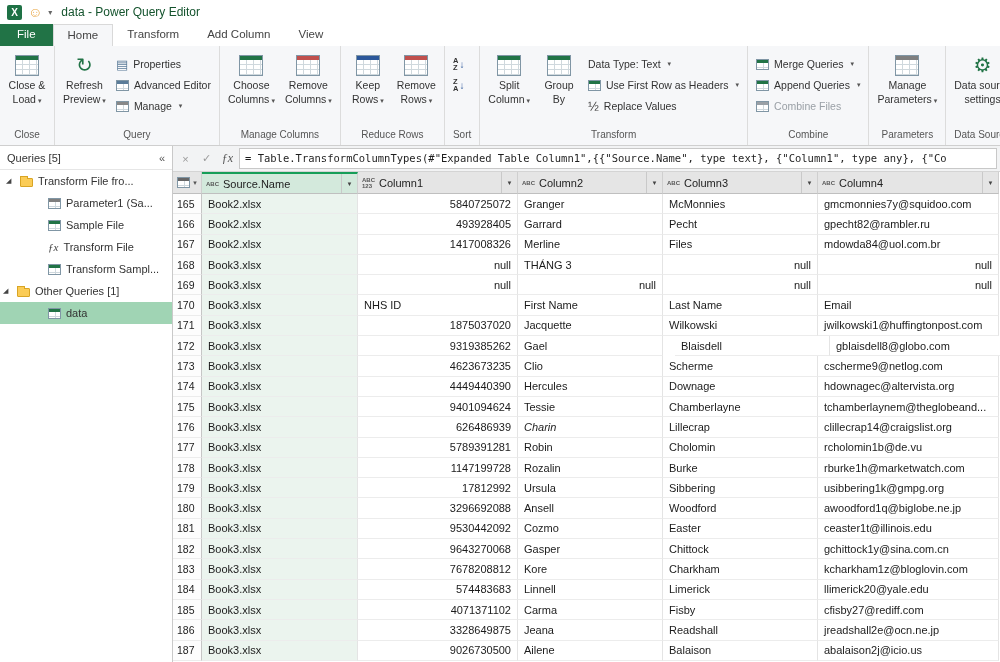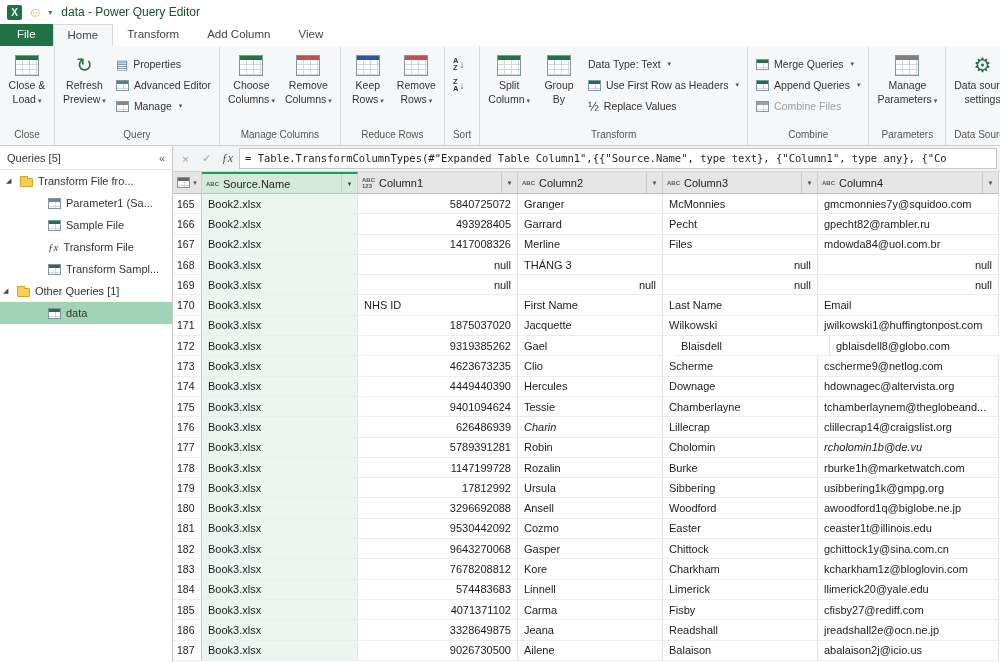--- a/index.html
+++ b/index.html
@@ -451,21 +451,21 @@
             <div class="g-cell" data-name="table-cell" style="width: 145px; font-style: italic;">Charin</div>
             <div class="g-cell" data-name="table-cell" style="width: 155px;">Lillecrap</div>
             <div class="g-cell" data-name="table-cell" style="width: 181px;">clillecrap14@craigslist.org</div>
           </div>
           <div class="g-row" data-name="table-row">
             <div class="g-num" data-name="row-number" style="width: 29px;">177</div>
             <div class="g-cell c-src" data-name="table-cell" style="width: 156px;">Book3.xlsx</div>
             <div class="g-cell num" data-name="table-cell" style="width: 160px;">5789391281</div>
             <div class="g-cell" data-name="table-cell" style="width: 145px;">Robin</div>
             <div class="g-cell" data-name="table-cell" style="width: 155px;">Cholomin</div>
-            <div class="g-cell" data-name="table-cell" style="width: 181px; font-style: italic;">rcholomin1b@de.vu</div>
+            <div class="g-cell" data-name="table-cell" style="width: 181px;">rcholomin1b@de.vu</div>
           </div>
           <div class="g-row" data-name="table-row">
             <div class="g-num" data-name="row-number" style="width: 29px;">178</div>
             <div class="g-cell c-src" data-name="table-cell" style="width: 156px;">Book3.xlsx</div>
             <div class="g-cell num" data-name="table-cell" style="width: 160px;">1147199728</div>
             <div class="g-cell" data-name="table-cell" style="width: 145px;">Rozalin</div>
             <div class="g-cell" data-name="table-cell" style="width: 155px;">Burke</div>
             <div class="g-cell" data-name="table-cell" style="width: 181px;">rburke1h@marketwatch.com</div>
           </div>
           <div class="g-row" data-name="table-row">

